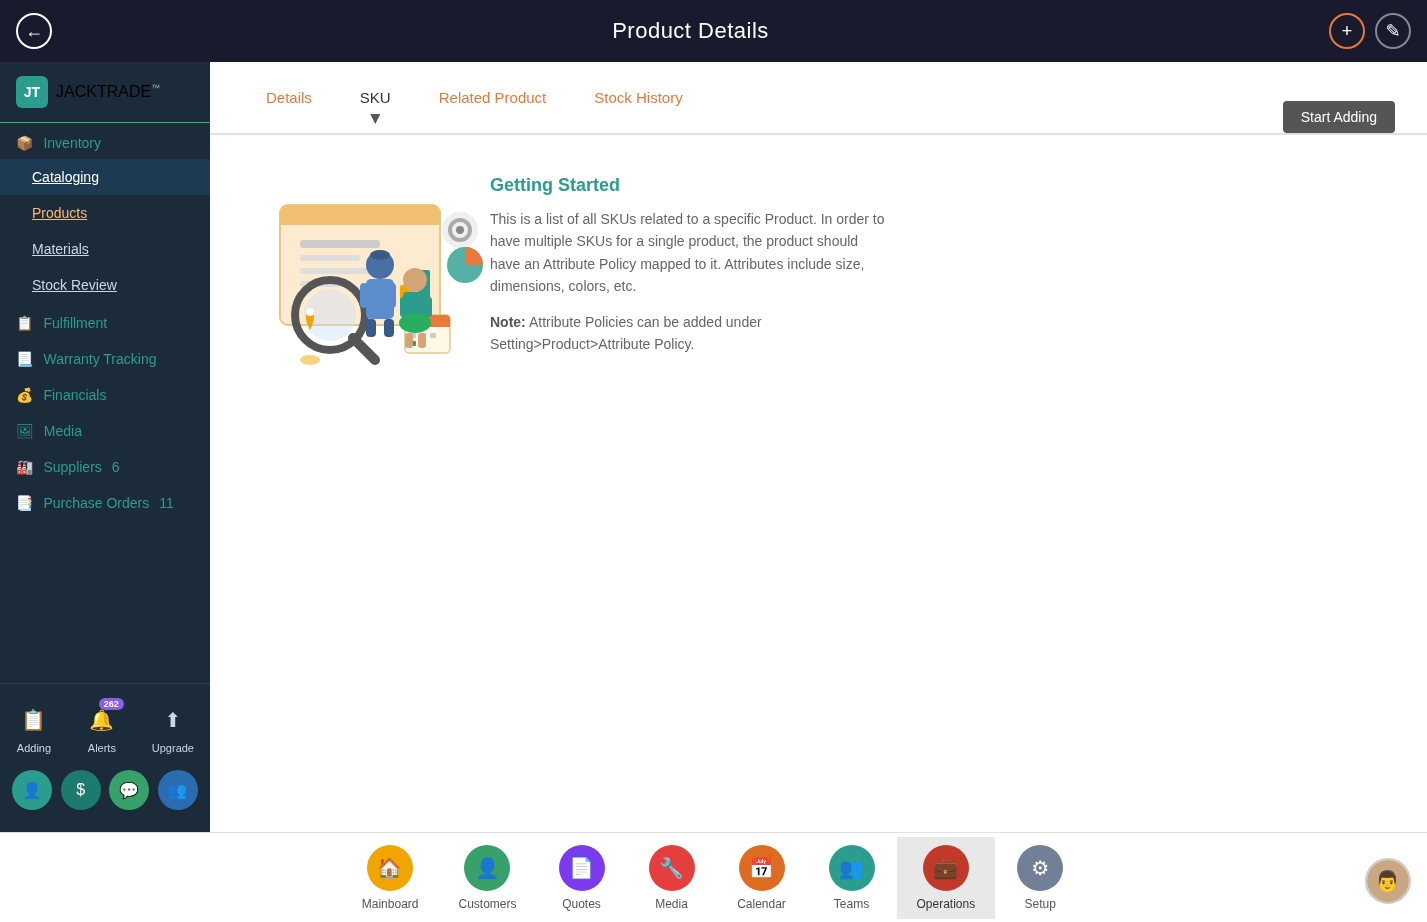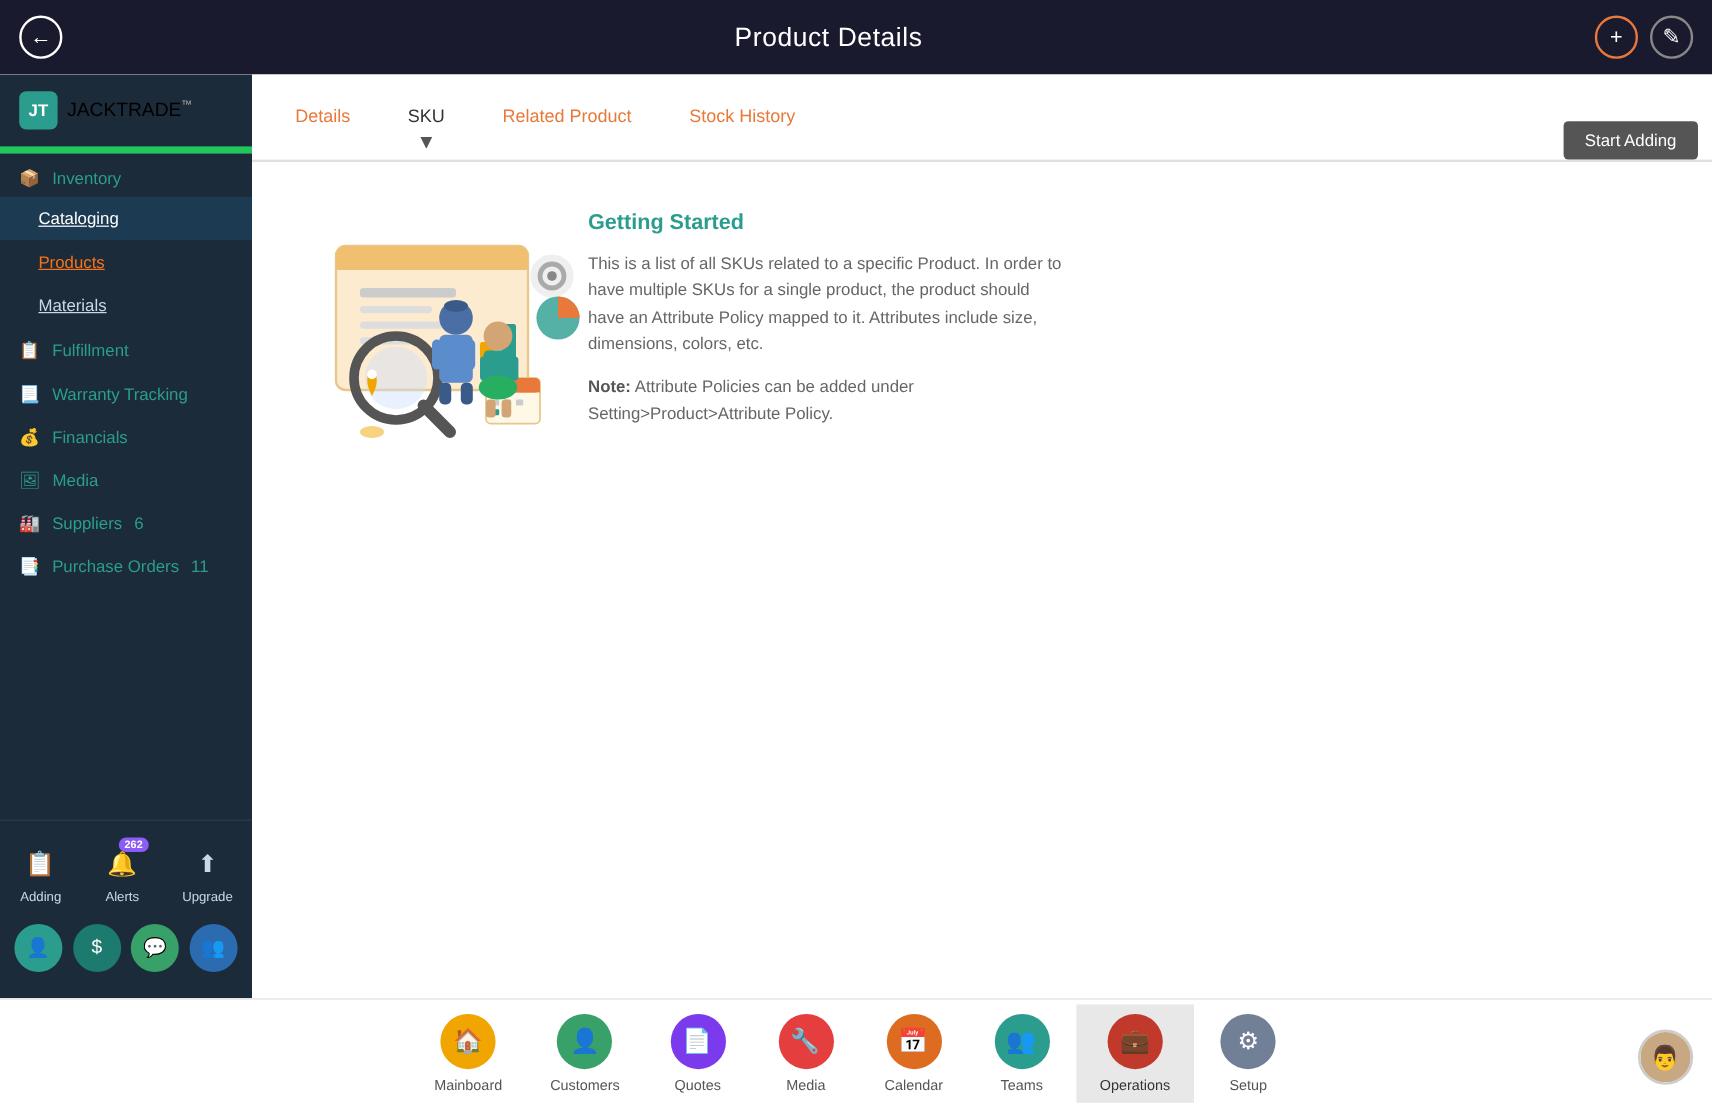--- a/index.html
+++ b/index.html
@@ -62,21 +62,21 @@
       display: flex;
       flex-direction: column;
       flex-shrink: 0;
       overflow-y: auto;
     }
     .sidebar-logo {
       padding: 14px 16px;
       display: flex;
       align-items: center;
       gap: 8px;
-      border-bottom: 6px solid #22c55e;
+      border-bottom: 1px solid #22c55e;
     }
     .logo-icon {
       width: 32px; height: 32px;
       background: #2a9d8f;
       border-radius: 6px;
       display: flex; align-items: center; justify-content: center;
       color: white;
       font-size: 14px;
       font-weight: bold;
     }
@@ -100,21 +100,21 @@
       padding: 10px 16px 10px 32px;
       color: #c8d8e8;
       font-size: 14px;
       cursor: pointer;
       display: flex;
       align-items: center;
       justify-content: space-between;
       text-decoration: underline;
     }
     .sidebar-item.active {
-      color: #f97316;
+      color: #fdba74;
     }
     .sidebar-item.selected {
       background: #1c3a52;
       color: white;
     }
 
     .sidebar-bottom {
       margin-top: auto;
       border-top: 1px solid #2a3f52;
       padding: 10px 0;
@@ -180,21 +180,21 @@
       flex-direction: column;
       overflow: hidden;
       background: white;
     }
 
     
     .tabs-bar {
       display: flex;
       align-items: center;
       border-bottom: 2px solid #e0e0e0;
-      padding: 0 12px;
+      padding: 0 32px;
       background: white;
       flex-shrink: 0;
       position: relative;
     }
     .tab-item {
       padding: 16px 24px;
       cursor: pointer;
       font-size: 15px;
       color: #e8793a;
       position: relative;
@@ -364,20 +364,23 @@
     </div>
 
     <div class="sidebar-item selected">
       <span>Cataloging</span>
     </div>
     <div class="sidebar-item active">
       <span>Products</span>
     </div>
     <div class="sidebar-item">
       <span>Materials</span>
+    </div>
+    <div class="sidebar-item">
+      <span>Stock Review</span>
     </div>
 
     <div class="sidebar-section-label">
       <span>📋</span>
       <span>Fulfillment</span>
     </div>
 
     <div class="sidebar-section-label">
       <span>📃</span>
       <span>Warranty Tracking</span>

